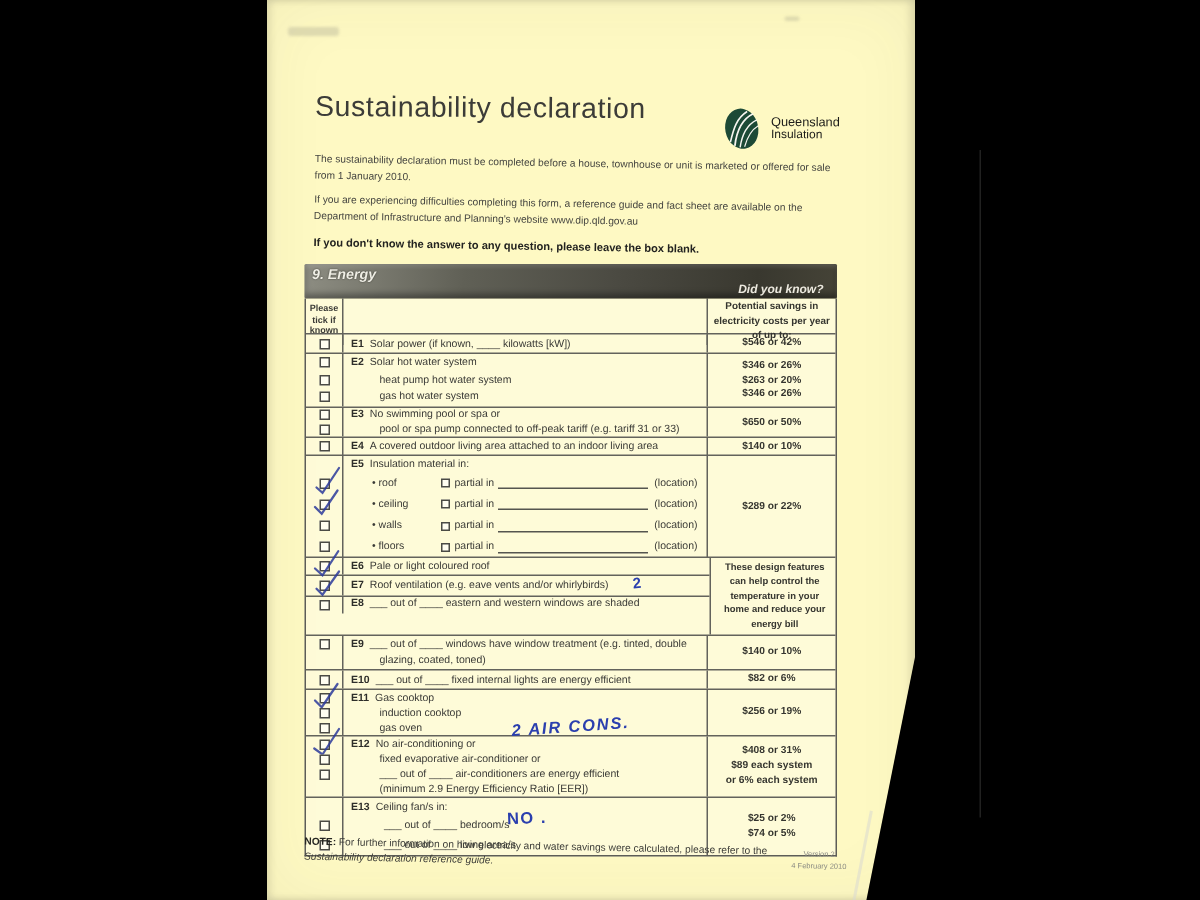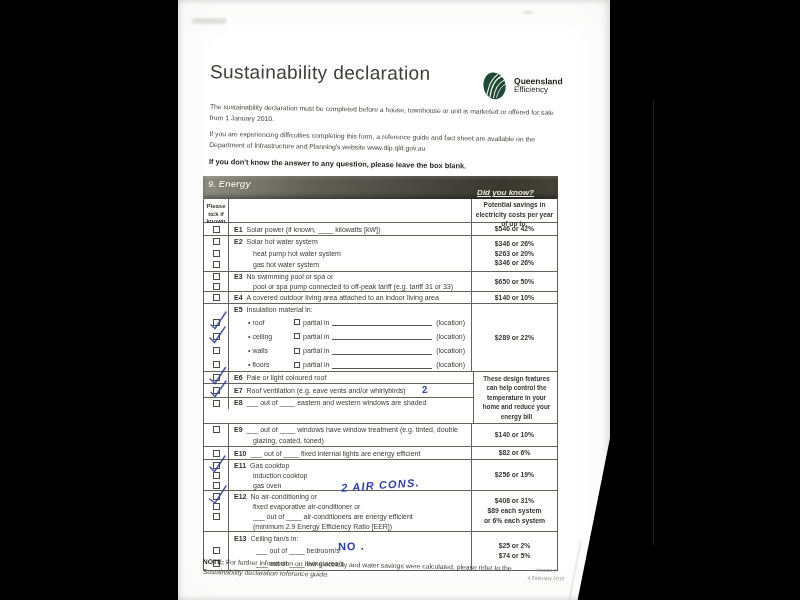--- a/index.html
+++ b/index.html
@@ -1,43 +1,43 @@
 <!DOCTYPE html>
 <html><head>
 <meta charset="utf-8">
 <style>
   html,body{margin:0;padding:0;width:800px;height:600px;background:#000;overflow:hidden;
     font-family:"Liberation Sans",sans-serif;-webkit-font-smoothing:antialiased;}
   *{box-sizing:border-box;}
-  .page{position:absolute;left:178px;top:0;width:432px;height:600px;background:#ffffff;
+  .page{position:absolute;left:178px;top:0;width:432px;height:600px;background:#fef9c3;
     box-shadow:inset 0 0 45px rgba(60,60,50,.06), inset -3px 0 6px rgba(0,0,0,.12), inset 3px 0 5px rgba(0,0,0,.08);
     clip-path:polygon(0 0,100% 0,100% 73%,92.5% 100%,0 100%);}
   .smudge{position:absolute;background:rgba(120,120,112,.22);filter:blur(1px);border-radius:2px;}
 
   
   .title{position:absolute;left:32px;top:62px;font-size:19px;font-weight:400;color:#3c3c38;
     letter-spacing:.4px;transform:rotate(.4deg);margin:0;}
   .logo{position:absolute;left:303px;top:70px;display:flex;align-items:center;gap:4px;transform:rotate(.4deg);}
   .logo-text{line-height:1.12;color:#1b1b18;}
-  .logo-text .l1{font-weight:bold;font-size:8.5px;}
+  .logo-text .l1{font-weight:normal;font-size:8.5px;}
   .logo-text .l2{font-size:8px;}
 
   .intro{position:absolute;left:32px;top:102px;width:352px;transform:rotate(1deg);transform-origin:0 0;
     color:#454540;font-size:6.8px;line-height:1.55;}
   .intro p{margin:0 0 6px 0;}
   .instruction{font-weight:bold;color:#232320;font-size:7.4px;margin-top:3px;}
 
   
   .etable{position:absolute;left:25px;top:176px;width:355px;font-size:7px;color:#3a3a36;}
   .bar{position:relative;height:23px;border-radius:1px;
     background:linear-gradient(93deg,#8d8d82 0%,#606056 30%,#4a4941 60%,#39382f 85%,#454337 100%);
     box-shadow:inset 0 2px 3px rgba(255,255,255,.12), inset 0 -3px 4px rgba(0,0,0,.35);}
   .bar .sec{position:absolute;left:5px;top:2px;font-size:9.5px;font-weight:bold;font-style:italic;
     color:#efeee5;text-shadow:0 0 1px #26261f;}
-  .bar .dyk{position:absolute;right:24px;bottom:2px;font-size:8px;font-weight:bold;font-style:italic;color:#ece9df;text-decoration:underline;}
+  .bar .dyk{position:absolute;right:9px;bottom:2px;font-size:8px;font-weight:bold;font-style:italic;color:#ece9df;}
   .tbody{border:1px solid #5d5d57;border-top:none;background:rgba(255,255,255,.35);}
   .row{display:grid;grid-template-columns:25px 1fr 86px;border-bottom:1px solid #63635c;}
   .row:last-child{border-bottom:none;}
   .tc{display:flex;flex-direction:column;align-items:center;border-right:1px solid #63635c;}
   .slot{height:var(--lh,12px);display:flex;align-items:center;justify-content:center;}
   .cc{padding:0 2px 0 5px;min-width:0;}
   .ln{height:var(--lh,12px);display:flex;align-items:center;white-space:nowrap;}
   .ind{padding-left:19px;} .ind2{padding-left:22px;}
   .rid{font-weight:bold;margin-right:4px;color:#2e2e2a;}
   .vc{border-left:1px solid #63635c;display:flex;flex-direction:column;align-items:center;justify-content:center;
@@ -95,21 +95,21 @@
   <div class="logo">
     <svg width="29" height="32" viewBox="0 0 29 32">
       <ellipse cx="13.5" cy="16" rx="11" ry="13.5" fill="#1d4a36" transform="rotate(-12 13.5 16)"></ellipse>
       <path d="M6 25 C8 16 10 9 17 4.5" stroke="#f6f5ef" fill="none" stroke-width="1.1"></path>
       <path d="M9 27.5 C10 18 13 10 21 6" stroke="#f6f5ef" fill="none" stroke-width="1.2"></path>
       <path d="M12.5 28.5 C13.5 21 16.5 13.5 23.5 10" stroke="#f6f5ef" fill="none" stroke-width="1"></path>
       <path d="M15.5 28 C17 22.5 19.5 17 24.5 14" stroke="#f6f5ef" fill="none" stroke-width=".8"></path>
     </svg>
     <div class="logo-text">
       <div class="l1">Queensland</div>
-      <div class="l2">Efficiency</div>
+      <div class="l2">Insulation</div>
     </div>
   </div>
 
   <div class="intro">
     <p>The sustainability declaration must be completed before a house, townhouse or unit is marketed or offered for sale from 1 January 2010.</p>
     <p>If you are experiencing difficulties completing this form, a reference guide and fact sheet are available on the Department of Infrastructure and Planning's website www.dip.qld.gov.au</p>
     <p class="instruction">If you don't know the answer to any question, please leave the box blank.</p>
   </div>
 
   <div class="etable">

